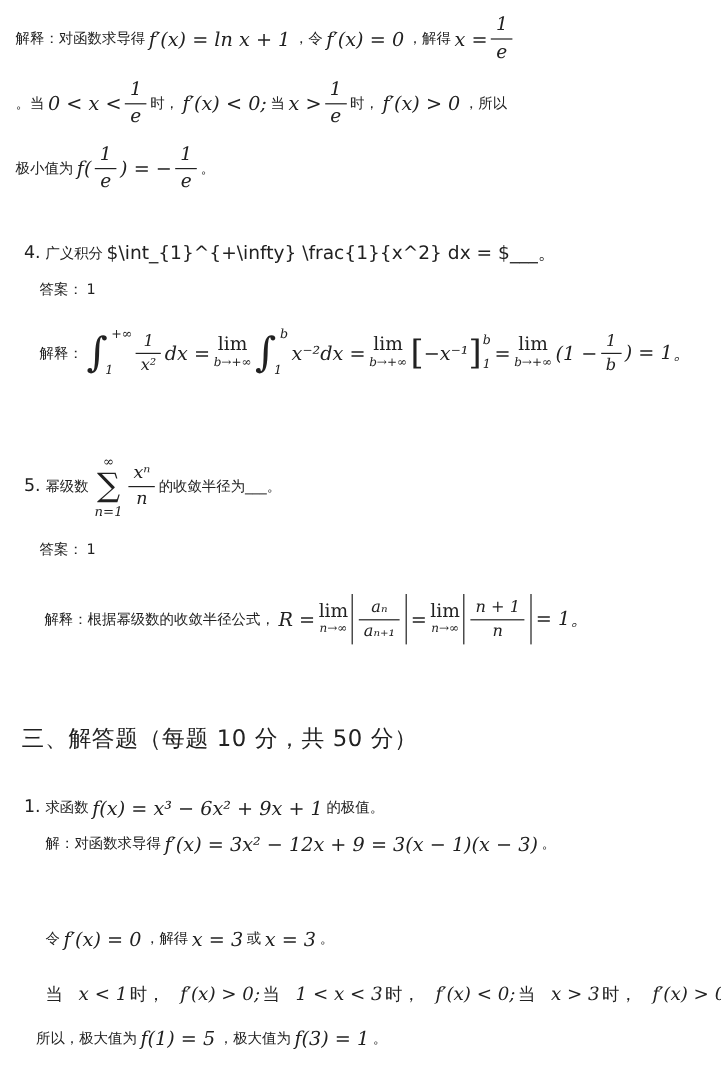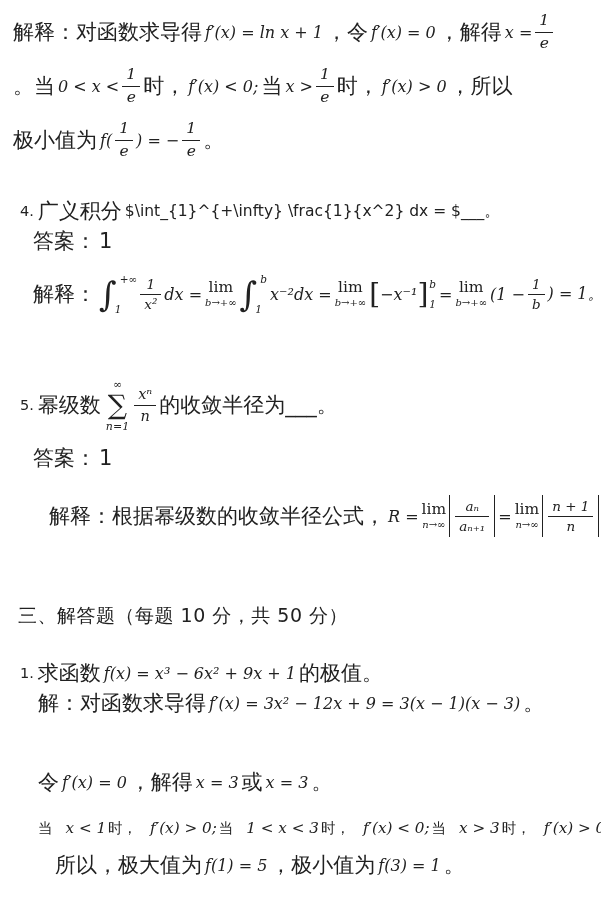--- a/index.html
+++ b/index.html
@@ -11,21 +11,21 @@
     font-family: "DejaVu Sans", "Liberation Sans", sans-serif;
     overflow: hidden;
   }
   .line {
     position: absolute;
     display: flex;
     align-items: center;
     gap: 3px;
     white-space: nowrap;
   }
-  .cjk  { font-size: 21px; }
+  .cjk  { font-size: 12px; }
   .qnum { font-size: 14.5px; margin-right: 1px; }
   .latex { font-size: 15.5px; }
   .math {
     font-family: "DejaVu Serif", "Liberation Serif", serif;
     font-style: italic;
     font-size: 16px;
   }
   .heading { font-weight: 400; font-size: 19px; letter-spacing: 0.5px; }
 
   
@@ -232,21 +232,21 @@
     <span class="den">n</span>
   </span>
   <span class="cjk">的收敛半径为___。</span>
 </div>
 
 <div class="line" style="left:33px; top:446px; height:24px">
   <span class="cjk">答案：</span>
   <span class="cjk">1</span>
 </div>
 
-<div class="line" style="left:49px; top:486px; height:60px">
+<div class="line" style="left:37px; top:486px; height:60px">
   <span class="cjk">解释：根据幂级数的收敛半径公式，</span>
   <span class="math">R =</span>
   <span class="limop">
     <span class="lw">lim</span>
     <span class="ls">n→∞</span>
   </span>
   <span class="absgroup">
     <span class="frac">
       <span class="num">aₙ</span>
       <span class="den">aₙ₊₁</span>
@@ -302,19 +302,19 @@
   <span class="math">1 &lt; x &lt; 3</span>
   <span class="cjk">时，</span>
   <span class="math">f′(x) &lt; 0;</span>
   <span class="cjk">当</span>
   <span class="math">x &gt; 3</span>
   <span class="cjk">时，</span>
   <span class="math">f′(x) &gt; 0</span>
   <span class="cjk">。</span>
 </div>
 
-<div class="line" style="left:55px; top:851px; height:28px">
+<div class="line" style="left:30px; top:851px; height:28px">
   <span class="cjk">所以，极大值为</span>
   <span class="math">f(1) = 5</span>
-  <span class="cjk">，极小值为</span>
+  <span class="cjk">，极大值为</span>
   <span class="math">f(3) = 1</span>
   <span class="cjk">。</span>
 </div>
 
 </body></html>

